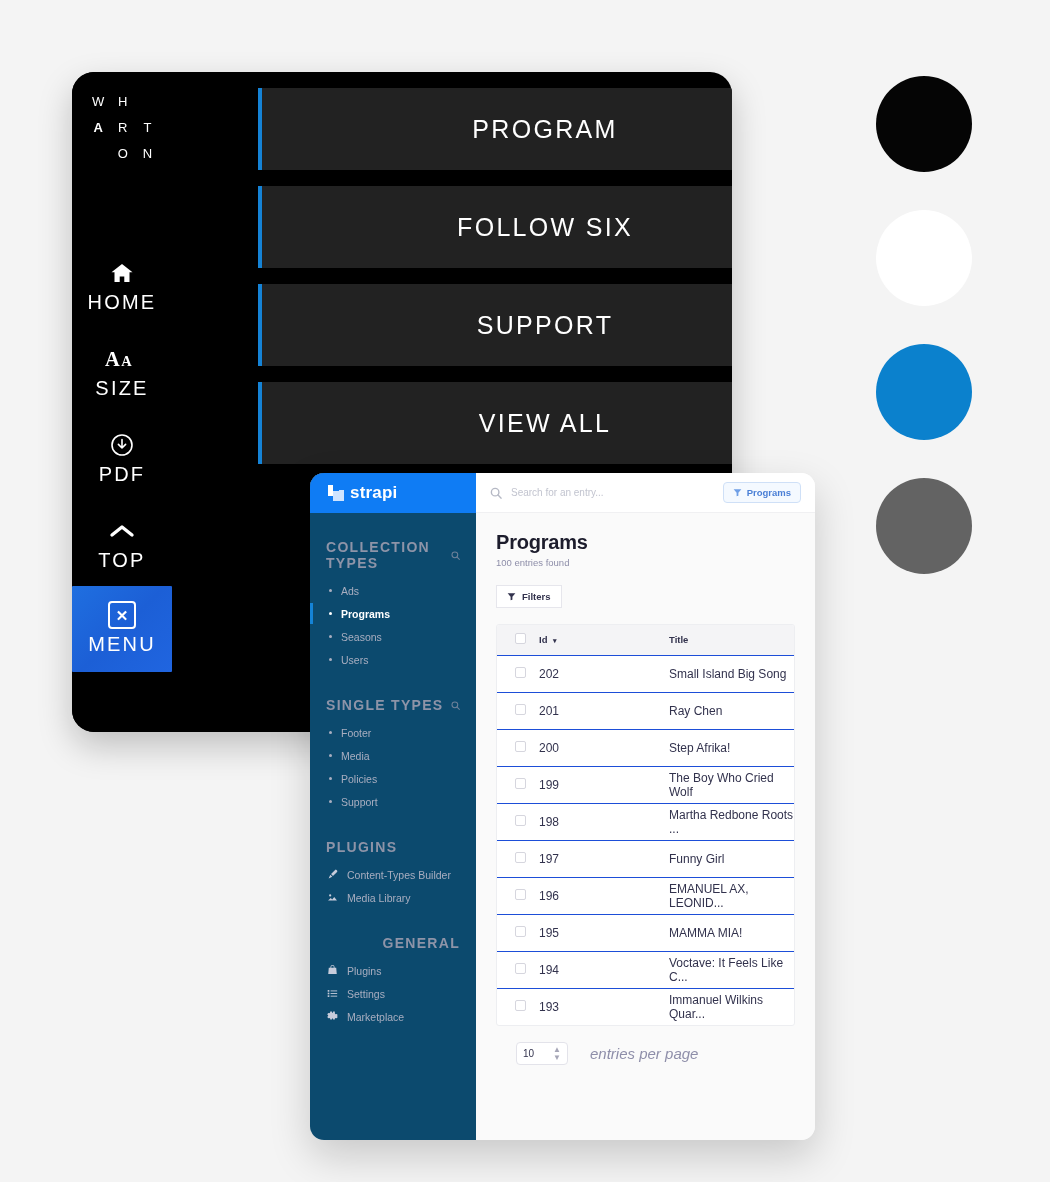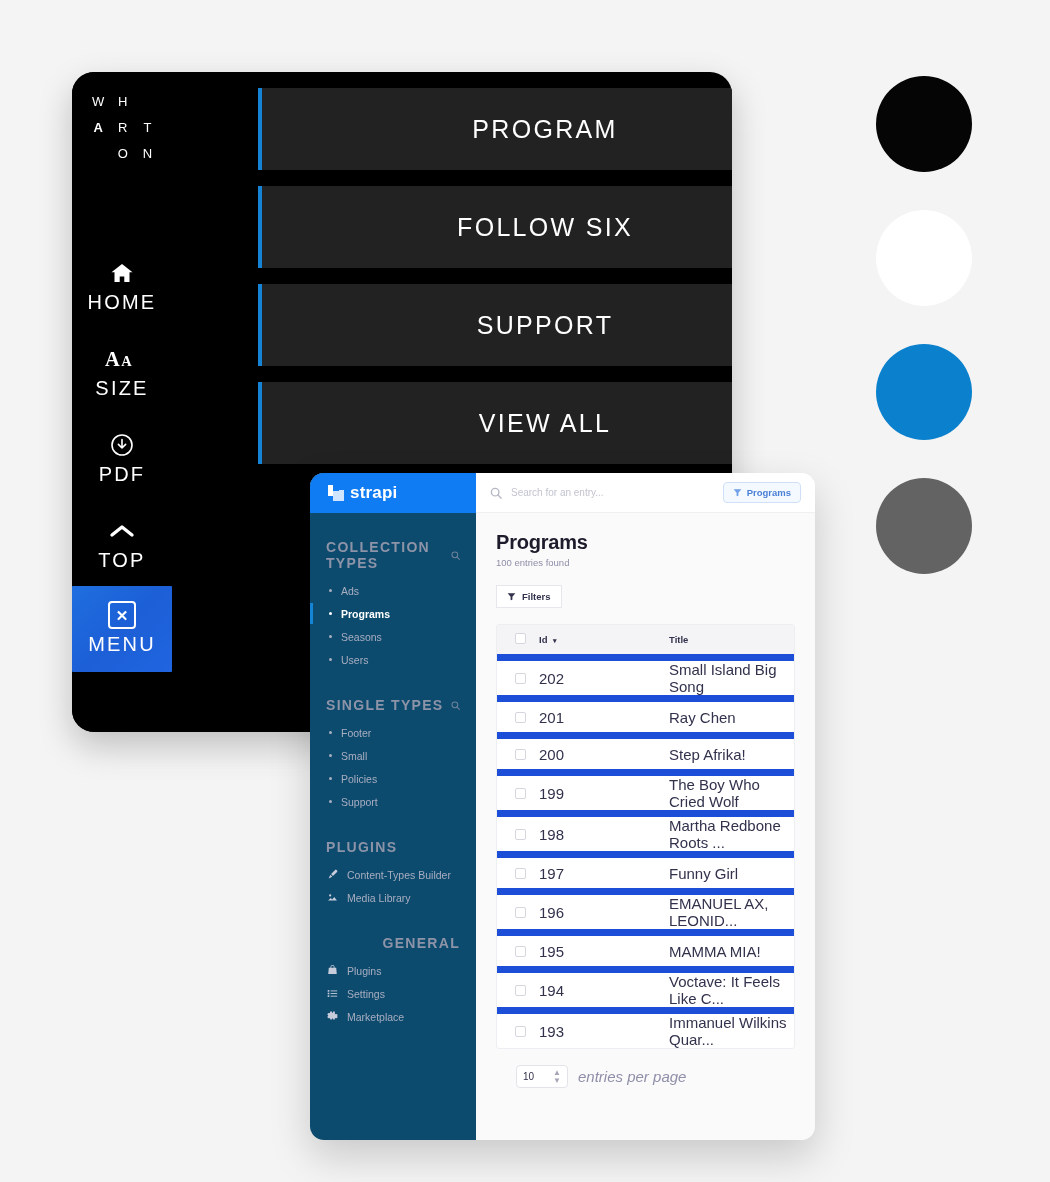--- a/index.html
+++ b/index.html
@@ -163,31 +163,31 @@
     background: #fff; border: 1px solid #edeef1; border-radius: 3px;
     overflow: hidden;
   }
   table { width: 100%; border-collapse: collapse; }
   thead th {
     background: #f4f4f6; text-align: left;
     font-size: 9.5px; color: #32324d; font-weight: 700;
     padding: 8px 0; height: 30px;
   }
   tbody td {
-    font-size: 15px; color: #32324d;
+    font-size: 12px; color: #32324d;
     padding: 0; height: 37px;
-    border-top: 7px solid #1d4ed8;
+    border-top: 1px solid #1d4ed8;
   }
   .col-check { width: 42px; padding-left: 18px !important; }
   .col-id    { width: 130px; }
   .cbox {
     width: 11px; height: 11px; border: 1px solid #d6d6de; border-radius: 2px; background:#fff;
     display: inline-block;
   }
-  #pager { display: flex; align-items: center; gap: 10px; padding: 16px 20px 0 20px; }
+  #pager { display: flex; align-items: center; gap: 22px; padding: 16px 20px 0 20px; }
   .stepper {
     display: inline-flex; align-items: center; justify-content: space-between;
     width: 52px; height: 23px; border: 1px solid #e3e3ea; border-radius: 4px;
     background: #fff; font-size: 10px; color: #32324d; padding: 0 6px;
   }
   .stepper .arrows { color: #a5a5b6; font-size: 8px; line-height: .9; text-align:center; }
   #pager-label { font-size: 15px; color: #8e8ea9; font-style: italic; }
 
   
   #swatches { position: absolute; left: 876px; top: 76px; width: 96px; }
@@ -326,21 +326,21 @@
                 <path d="M9.4 9.4 13 13" stroke-linecap="round"></path>
               </svg>
           </span>
         </div>
         <div class="nav-item">
           <span class="dot"></span>
           <span>Footer</span>
         </div>
         <div class="nav-item">
           <span class="dot"></span>
-          <span>Small</span>
+          <span>Media</span>
         </div>
         <div class="nav-item">
           <span class="dot"></span>
           <span>Policies</span>
         </div>
         <div class="nav-item">
           <span class="dot"></span>
           <span>Support</span>
         </div>
 

